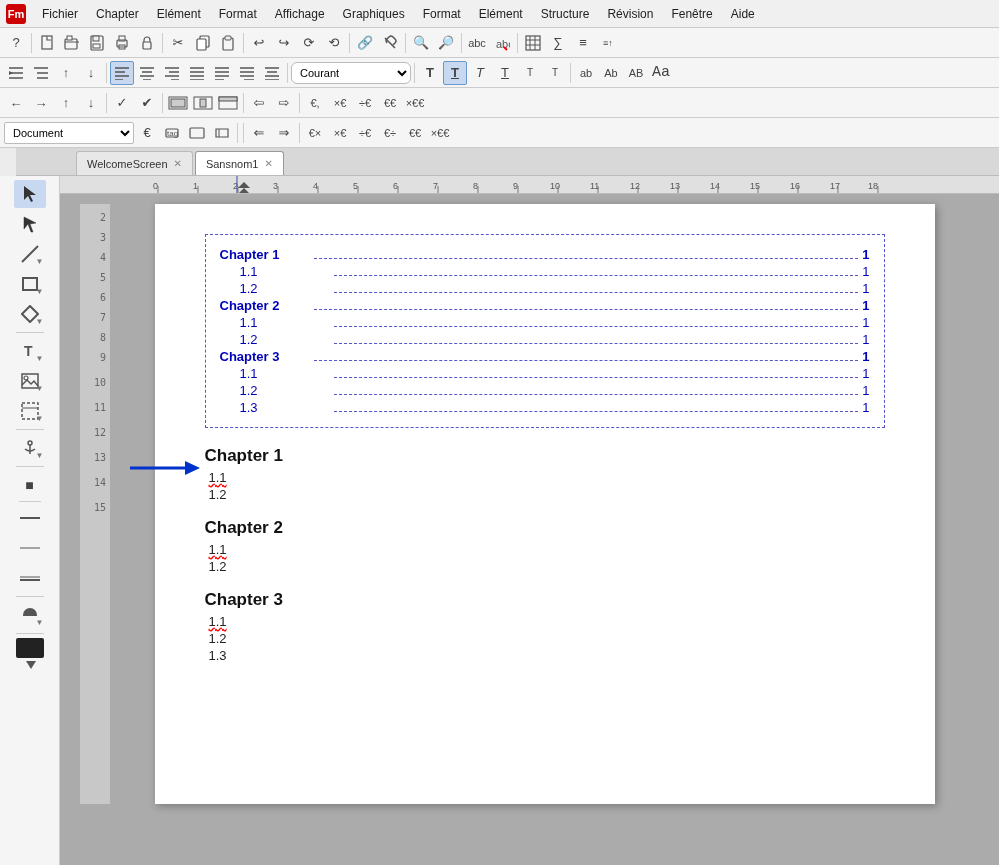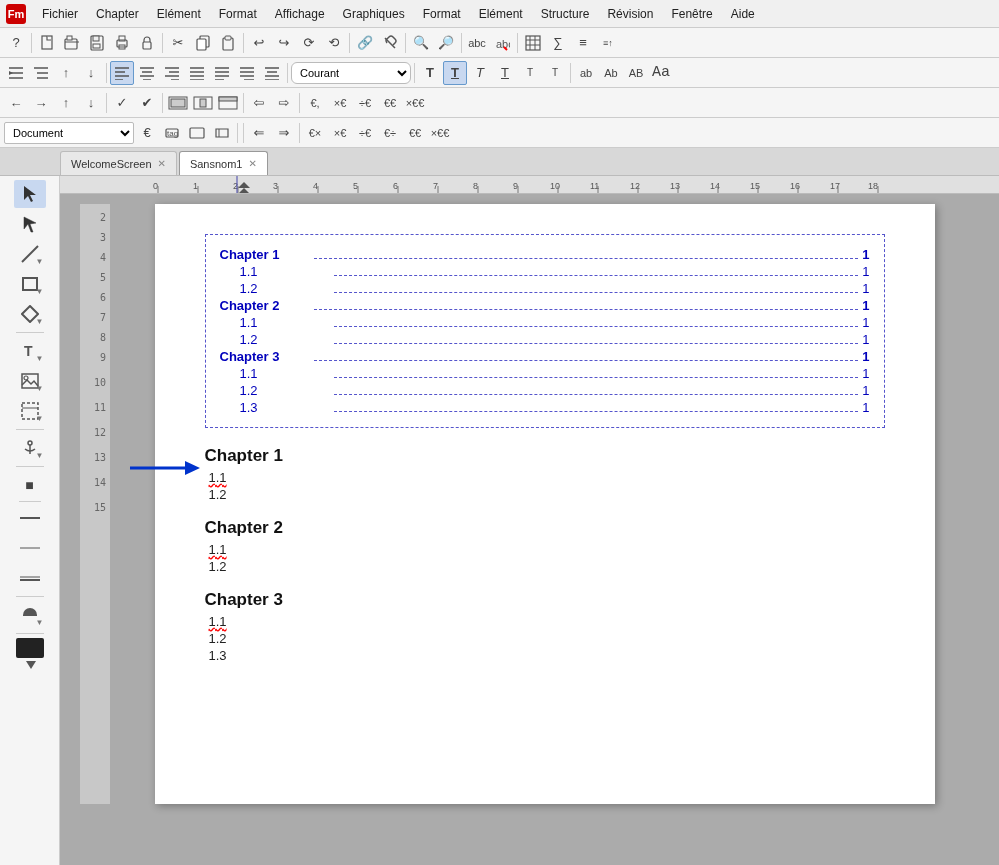--- a/index.html
+++ b/index.html
@@ -51,20 +51,21 @@
     .users-select { height: 22px; font-size: 11px; border: 1px solid #bbb; background: white; padding: 0 4px; width: 160px; border-radius: 2px; }
 
     
     #tab-bar {
       display: flex;
       align-items: flex-end;
       background: #d8d8d8;
       border-bottom: 1px solid #bbb;
       padding: 0 36px 0 60px;
       height: 28px;
+      margin-left: 16px;
     }
     .tab {
       display: flex; align-items: center;
       background: #e8e8e8;
       border: 1px solid #bbb;
       border-bottom: none;
       padding: 0 10px;
       height: 24px;
       font-size: 11px;
       cursor: pointer;

